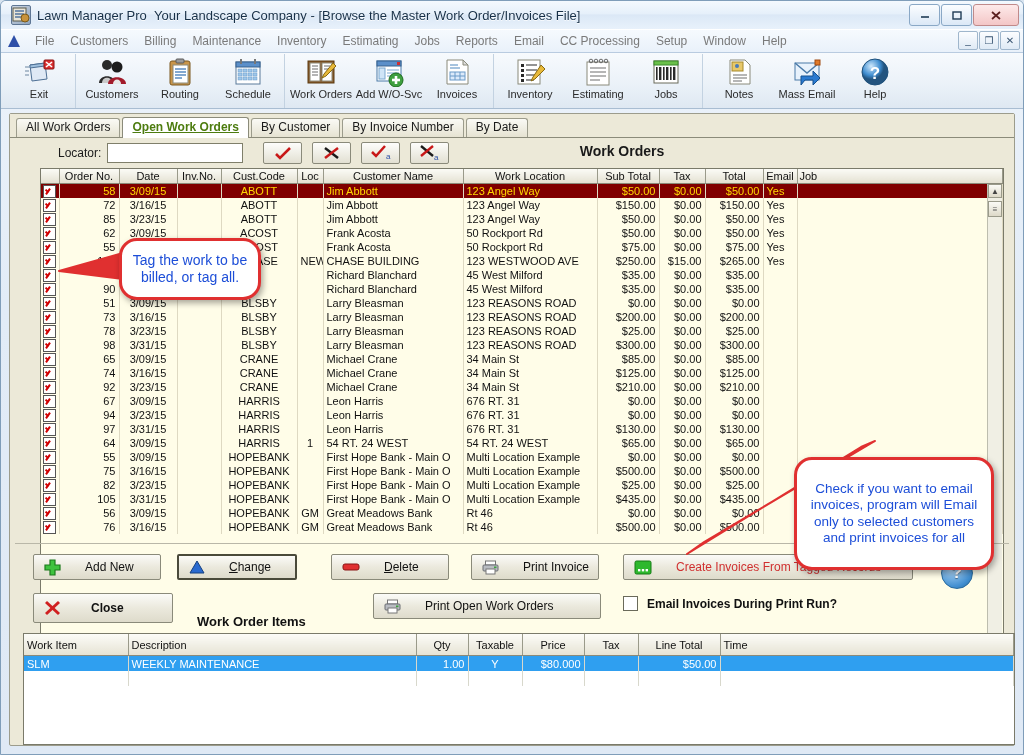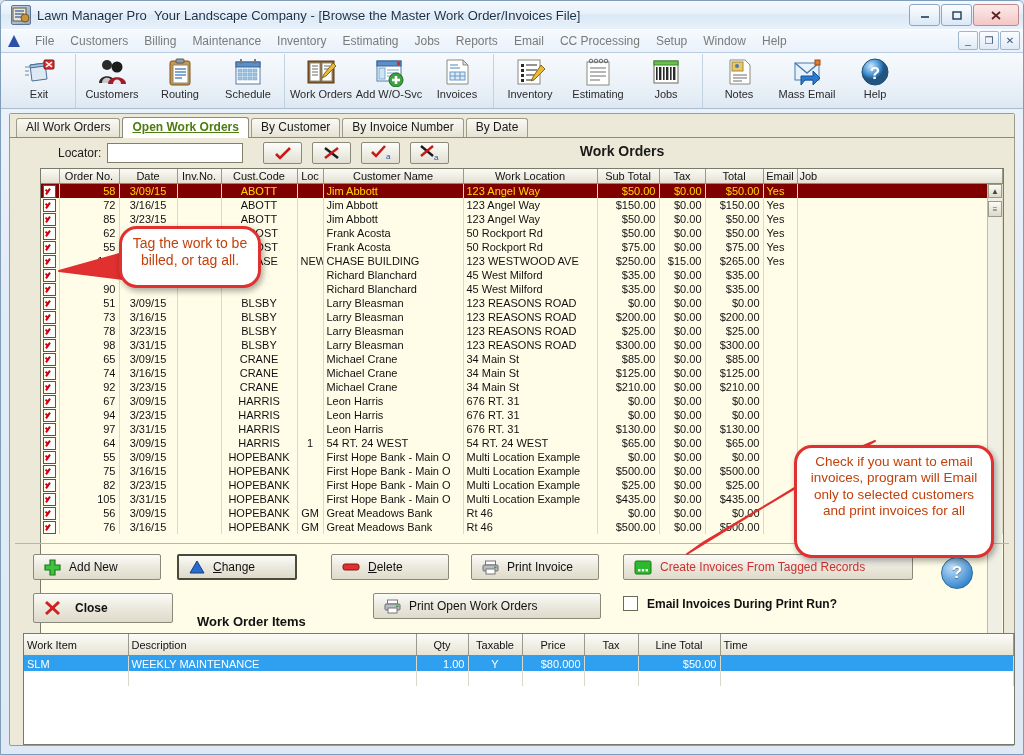--- a/index.html
+++ b/index.html
@@ -178,21 +178,21 @@
     width:21px;height:17px;margin-right:2px;border:1px solid #8a8a7a;border-radius:2px;
     background:linear-gradient(180deg,#fdfdfb,#e0ded0);
     font-size:9px;display:flex;align-items:center;justify-content:center;color:#222;
   }
   .nav-spacer{width:34px;height:17px;background:#cfcdbe;border:1px solid #a8a699;margin:0 2px;}
   .nav-extra{width:24px;height:17px;border:1px solid #8a8a7a;background:linear-gradient(180deg,#fdfdfb,#e0ded0);
              font-size:9px;display:flex;align-items:center;justify-content:center;margin-left:2px;}
   .btn{
     position:absolute;height:26px;border:1px solid #8a8a7a;border-radius:2px;
     background:linear-gradient(180deg,#fbfbf8 0%,#ebe9dd 50%,#dedbcb 100%);
-    display:flex;align-items:center;padding-left:10px;gap:8px;
+    display:flex;align-items:center;padding-left:10px;gap:24px;
     font-size:12px;color:#111;box-sizing:border-box;
   }
   .btn.focus{border:2px solid #4a4a3a;}
   .btn u{text-decoration:underline;}
   .woi-title{
     position:absolute;font-size:13px;font-weight:bold;color:#111;
   }
   .chk{
     width:13px;height:13px;border:1px solid #6a6a5a;background:#fff;display:inline-block;
   }
@@ -217,24 +217,25 @@
     text-align:center;white-space:nowrap;
   }
   table.items td{
     border-right:1px solid #d8d8cc;font-size:11px;height:15px;padding:0 3px;
     white-space:nowrap;color:#111;margin-left:23px;
   }
   table.items tr.isel td{background:#2f9ff0;color:#fff;}
   
   .callout{
     position:absolute;background:#fff;border:3px solid #e03030;border-radius:18px;
-    color:#c2410c;font-size:14px;text-align:center;line-height:1.22;
+    color:#1d4ed8;font-size:14px;text-align:center;line-height:1.22;
     box-shadow:2px 3px 6px rgba(0,0,0,.35);
-    display:flex;justify-content:center;padding:6px 10px;
+    display:flex;align-items:center;justify-content:center;padding:6px 10px;
     box-sizing:border-box;
+    margin-top:12px;
   }
   #callout1{left:118px;top:225px;width:142px;height:62px;}
   #callout2{left:793px;top:444px;width:200px;height:113px;font-size:13.5px;}
   .svgptr{position:absolute;left:0;top:0;pointer-events:none;}
 </style>
 </head>
 <body>
 
 <div class="app">
 

